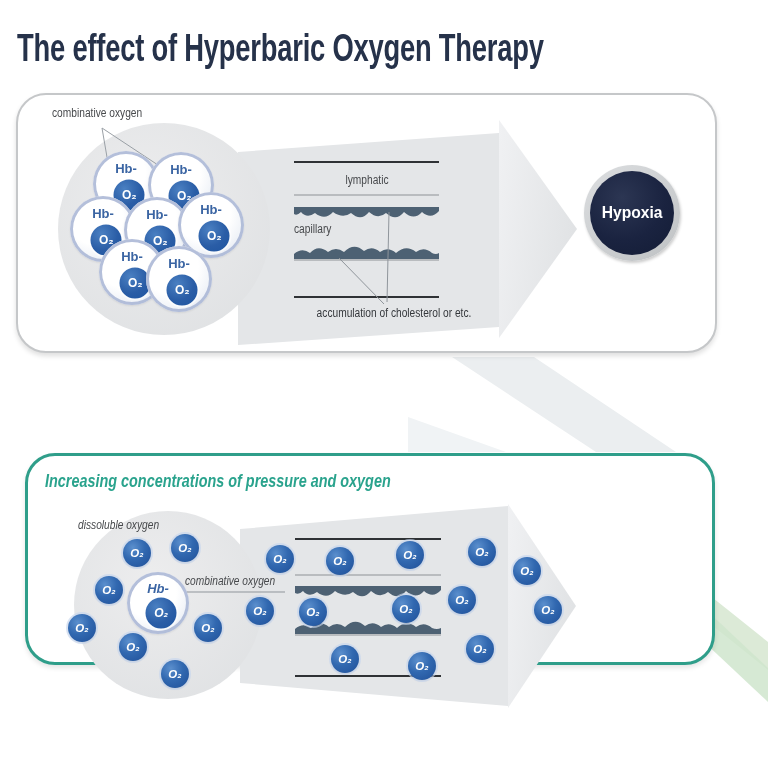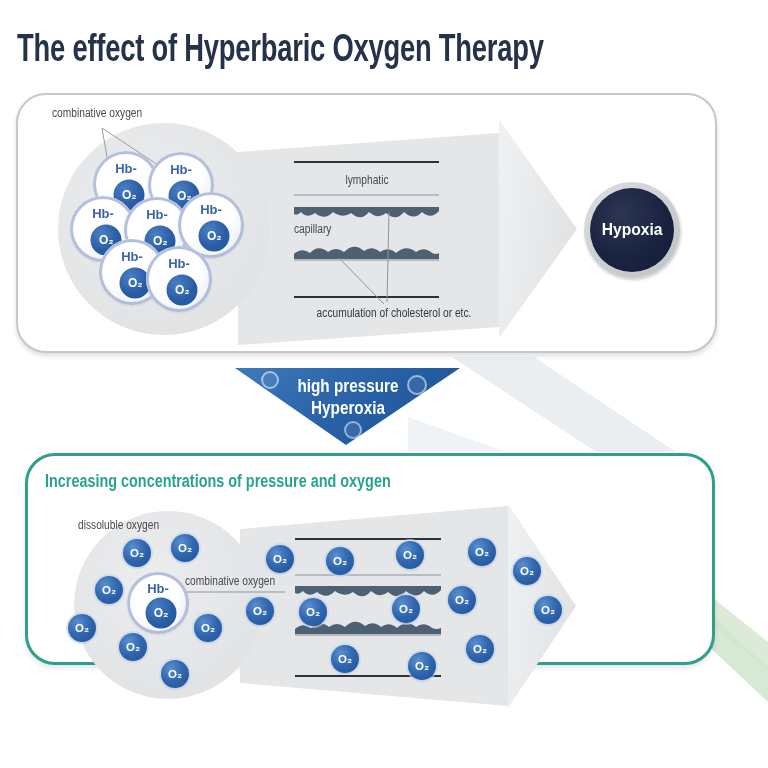--- a/index.html
+++ b/index.html
@@ -8,21 +8,21 @@
   .deco{position:absolute;left:0;top:0;z-index:0;}
 
   .title{position:absolute;left:17px;top:27px;margin:0;font-size:38px;font-weight:700;
          color:#26324a;letter-spacing:-.3px;white-space:nowrap;
          transform:scaleX(.72);transform-origin:0 0;z-index:2;}
 
   .panel{position:absolute;background:#fff;box-sizing:border-box;z-index:1;}
   .panel-top{left:16px;top:93px;width:701px;height:260px;border:2px solid #c5c7c9;
              border-radius:30px;box-shadow:0 3px 5px rgba(0,0,0,.13);}
   .panel-bottom{left:25px;top:453px;width:690px;height:212px;border:3px solid #2f9e8a;
-             border-radius:30px;box-shadow:0 3px 5px rgba(0,0,0,.10);}
+             border-radius:30px;box-shadow:0 3px 5px rgba(0,0,0,.10);font-style:italic;}
   .art{position:absolute;left:0;top:0;}
 
   .lbl{position:absolute;font-size:12px;color:#47494c;white-space:nowrap;
        transform:scaleX(.85);transform-origin:0 0;z-index:3;}
   .lbl.center{text-align:center;transform-origin:50% 0;}
   .lbl.dark{color:#35383c;}
 
   .header{position:absolute;left:17px;top:15px;font-size:18px;font-weight:700;color:#2aa38d;
           white-space:nowrap;transform:scaleX(.8);transform-origin:0 0;z-index:3;}
 
@@ -38,21 +38,21 @@
     background:radial-gradient(circle at 35% 30%,#4a80c2 0%,#2a5da6 55%,#1e54a0 100%);
     color:#fff;font-size:12px;font-weight:700;box-shadow:0 0 0 2px rgba(255,255,255,.55);}
 
   .o2-dot{position:absolute;width:28px;height:28px;border-radius:50%;
     display:flex;align-items:center;justify-content:center;
     background:radial-gradient(circle at 35% 30%,#5b8fcd 0%,#3168b0 45%,#1f4f98 100%);
     box-shadow:0 0 0 2px rgba(198,214,238,.65), 0 1px 2px rgba(0,0,0,.15);
     color:#fff;font-size:11.5px;font-weight:700;}
 
   .ring{position:absolute;border-radius:50%;display:flex;align-items:center;justify-content:center;z-index:5;}
-  .ring.hypoxia{left:566px;top:87px;width:96px;height:96px;
+  .ring.hypoxia{left:566px;top:70px;width:96px;height:96px;
     background:linear-gradient(140deg,#dcdee0,#bfc2c4);box-shadow:1px 2px 3px rgba(0,0,0,.2);}
   .ring.ideal{left:552px;top:94px;width:114px;height:114px;
     background:linear-gradient(140deg,#dcdedf,#babdbf);box-shadow:1px 2px 4px rgba(0,0,0,.25);}
   .ball{border-radius:50%;display:flex;flex-direction:column;align-items:center;justify-content:center;
         position:relative;overflow:hidden;}
   .ball.navy{width:84px;height:84px;color:#fff;
     background:radial-gradient(circle at 38% 32%,#2c3653 0%,#1a2340 55%,#131c35 100%);}
   .ball-text{font-size:17px;font-weight:600;transform:scaleX(.92);white-space:nowrap;}
   .ball.blue{width:98px;height:98px;color:#fff;
     background:radial-gradient(circle at 36% 28%,#a9c7e9 0%,#6795d2 22%,#3468b1 55%,#1d4c96 85%,#16428a 100%);}
@@ -146,37 +146,20 @@
         </div>
       </div>
 
     <div class="ring hypoxia">
       <div class="ball navy">
         <span class="ball-text">Hypoxia</span>
       </div>
     </div>
   </section>
 
-  <div class="transition">
-    <svg width="240" height="104" viewBox="0 0 240 104">
-      <defs>
-        <linearGradient id="gTri" x1="0" y1="0" x2="1" y2="0.4">
-          <stop offset="0%" stop-color="#3f7abc"></stop>
-            <stop offset="55%" stop-color="#2a63a8"></stop>
-            <stop offset="100%" stop-color="#1f5699"></stop>
-        </linearGradient>
-      </defs>
-      <polygon points="7,14 232,14 118,91" fill="url(#gTri)"></polygon>
-      <circle cx="42" cy="26" r="8" fill="rgba(255,255,255,.08)" stroke="rgba(255,255,255,.55)" stroke-width="2"></circle>
-      <circle cx="189" cy="31" r="9" fill="rgba(255,255,255,.08)" stroke="rgba(255,255,255,.55)" stroke-width="2"></circle>
-      <circle cx="125" cy="76" r="8" fill="rgba(255,255,255,.08)" stroke="rgba(255,255,255,.5)" stroke-width="2"></circle>
-    </svg>
-    <div class="t-text" style="top:22px">high pressure</div>
-    <div class="t-text" style="top:44px">Hyperoxia</div>
-  </div>
 
   <section class="panel panel-bottom">
     <div class="header">Increasing concentrations of pressure and oxygen</div>
 
     <svg class="art" width="684" height="270" viewBox="0 0 684 270">
       <defs>
         <radialGradient id="gBlob2" cx="42%" cy="38%" r="75%">
           <stop offset="0%" stop-color="#ededee"></stop>
             <stop offset="100%" stop-color="#dfe1e3"></stop>
         </radialGradient>

